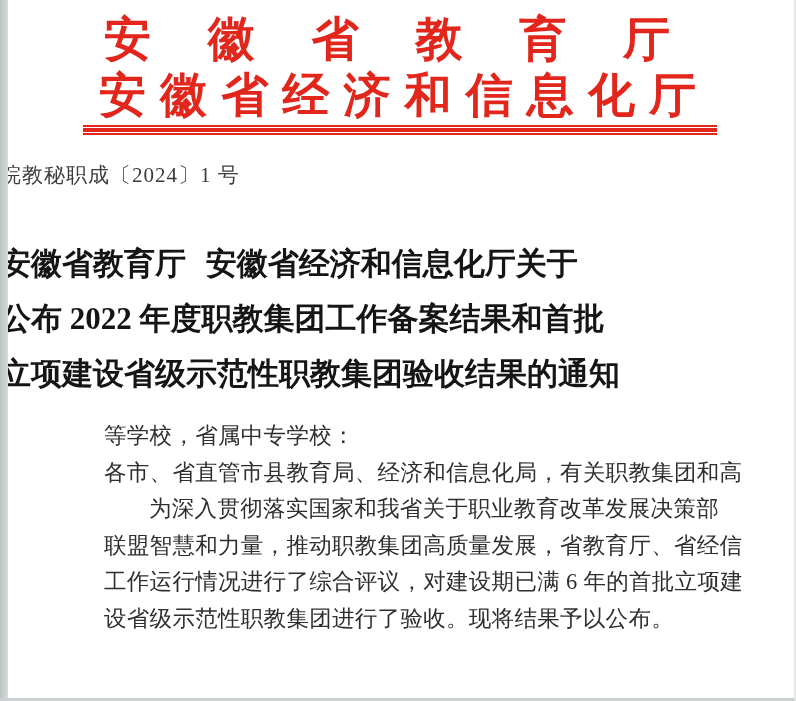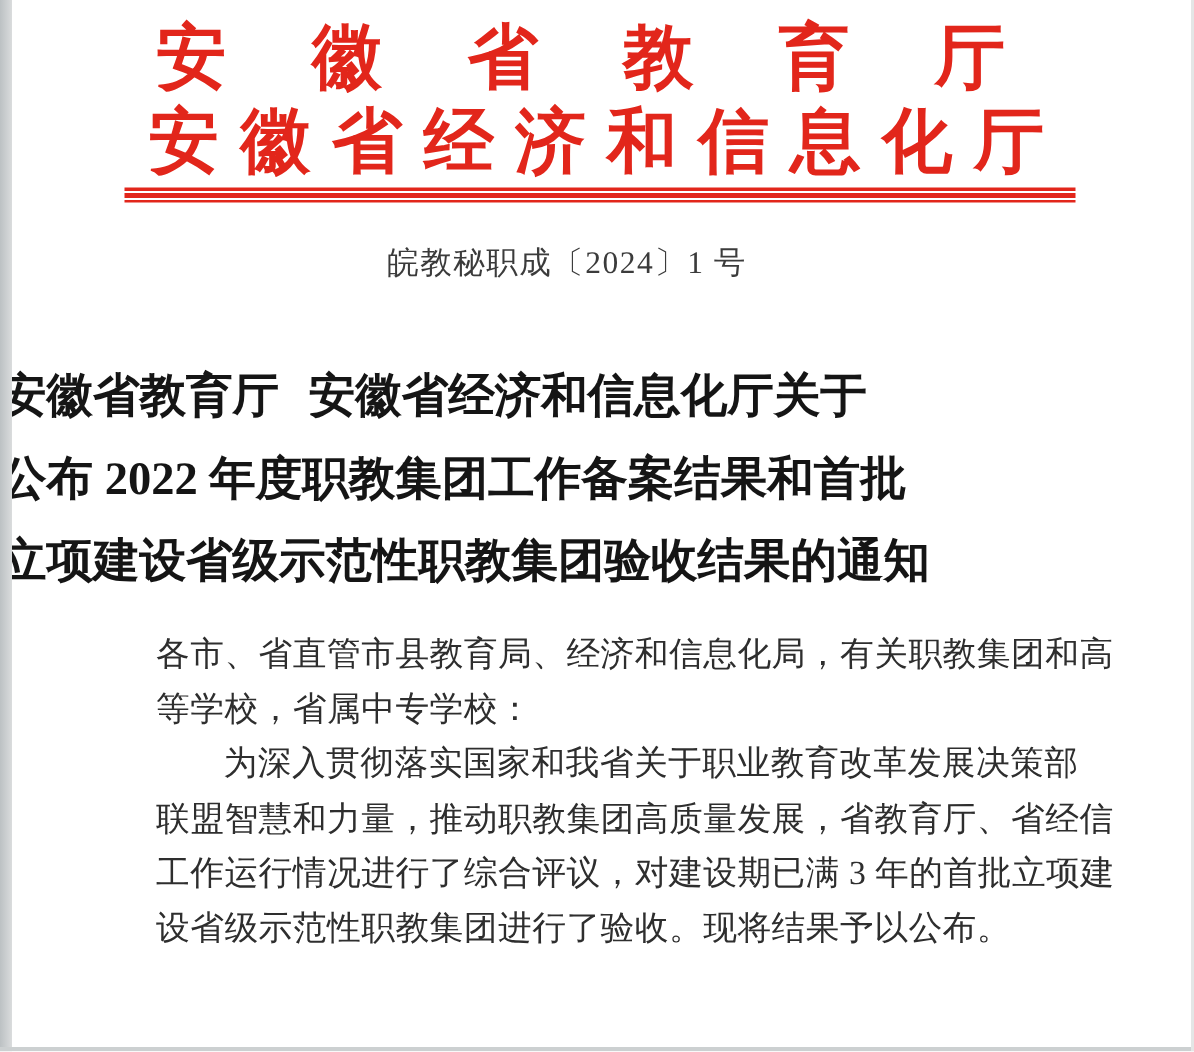--- a/index.html
+++ b/index.html
@@ -31,21 +31,21 @@
     margin-left:83px; margin-top:2px;
     width:634px; height:10px;
     background:linear-gradient(to bottom,
       #e2261b 0 22%, #ffffff 22% 34%,
       #e2261b 34% 72%, #ffffff 72% 82%,
       #e2261b 82% 100%);
   }
 
   .doc-number {
     margin-top:26px; padding-right:40px;
-    text-align:center;
+    text-align:left;
     font-size:21px; letter-spacing:1px;
     color:#3b3b3b;
   }
 
   .notice-title {
     margin-top:47px;
     font-weight:bold;
     font-size:31px; line-height:55px;
     color:#151515;
   }
@@ -97,23 +97,23 @@
   <div class="doc-number">皖教秘职成〔2024〕1 号</div>
 
   <div class="notice-title">
     <div class="l1">安徽省教育厅 安徽省经济和信息化厅关于</div>
     <div class="l2">公布 2022 年度职教集团工作备案结果和首批</div>
     <div class="l3">立项建设省级示范性职教集团验收结果的通知</div>
   </div>
 
   <div class="body-text">
     <div>
+      <div>等学校，省属中专学校：</div>
       <div>各市、省直管市县教育局、经济和信息化局，有关职教集团和高</div>
-      <div>等学校，省属中专学校：</div>
     </div>
     <div>
       <div class="indent">为深入贯彻落实国家和我省关于职业教育改革发展决策部</div>
       <div>联盟智慧和力量，推动职教集团高质量发展，省教育厅、省经信</div>
-      <div>工作运行情况进行了综合评议，对建设期已满 3 年的首批立项建</div>
+      <div>工作运行情况进行了综合评议，对建设期已满 6 年的首批立项建</div>
       <div>设省级示范性职教集团进行了验收。现将结果予以公布。</div>
     </div>
   </div>
 </div>
 
 </body></html>

